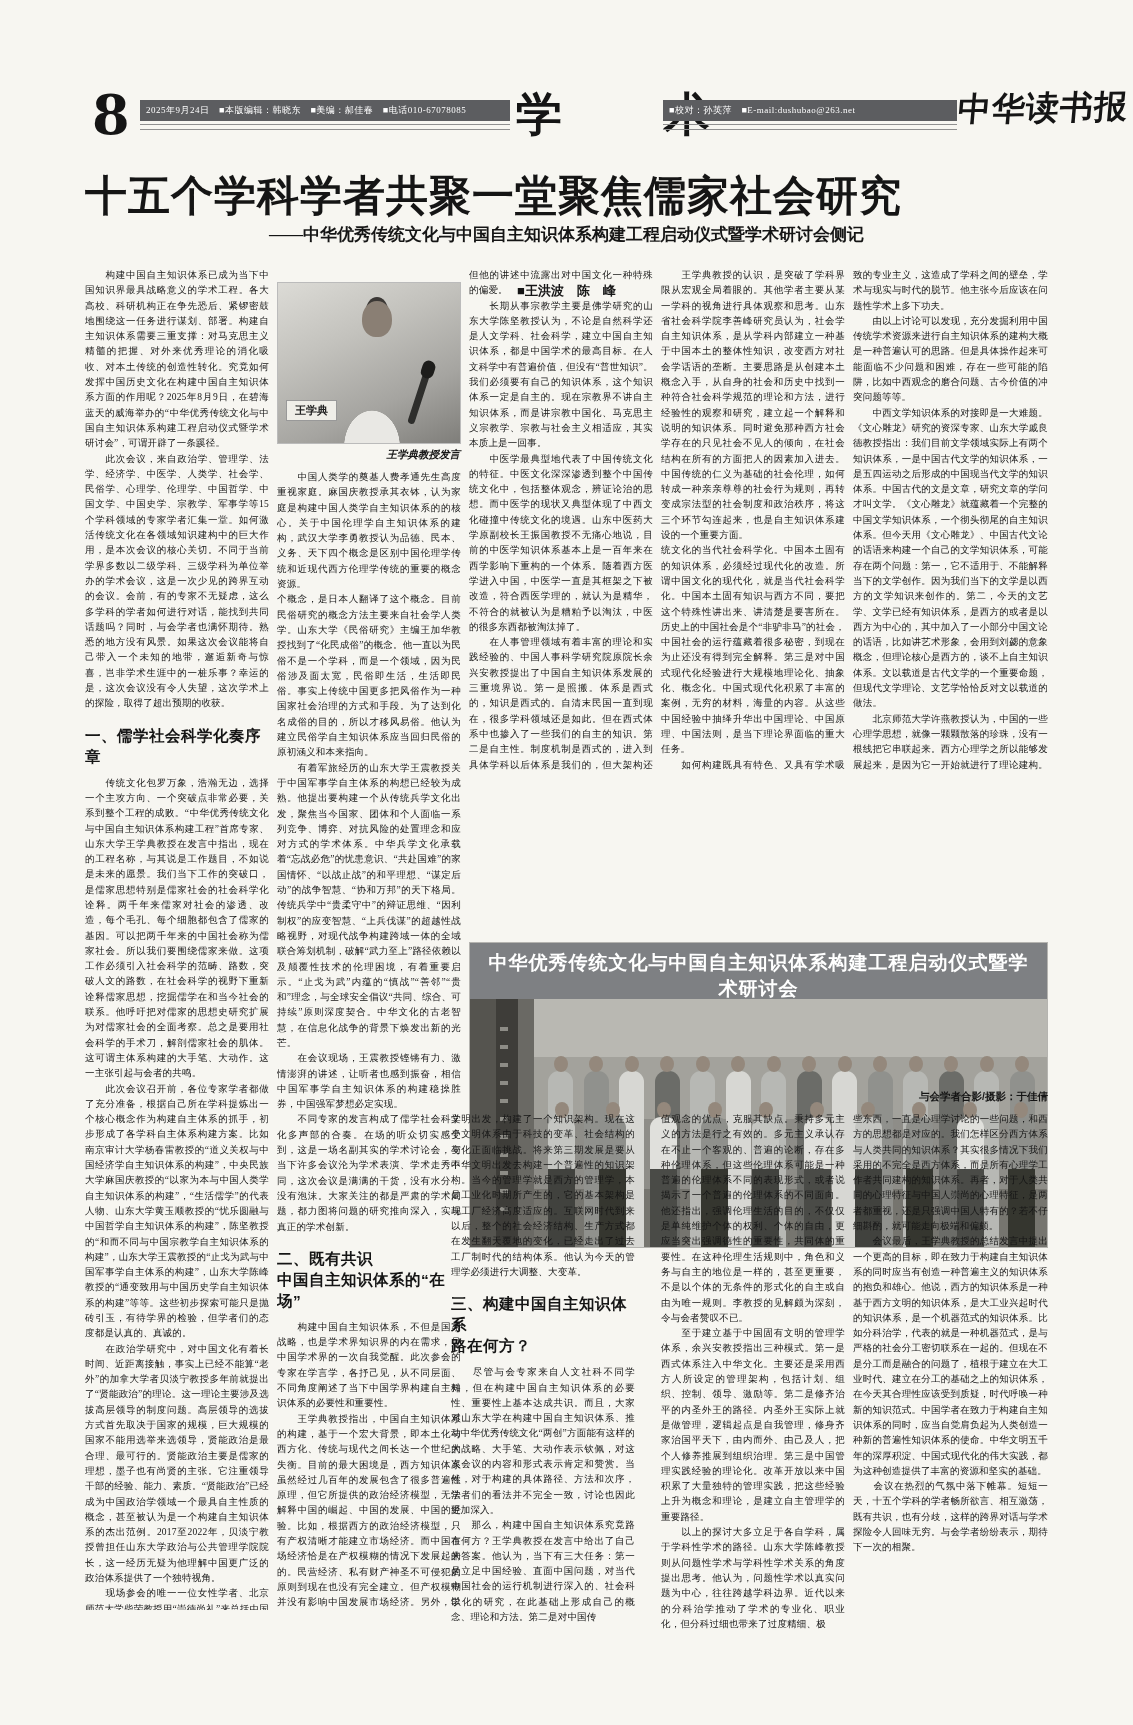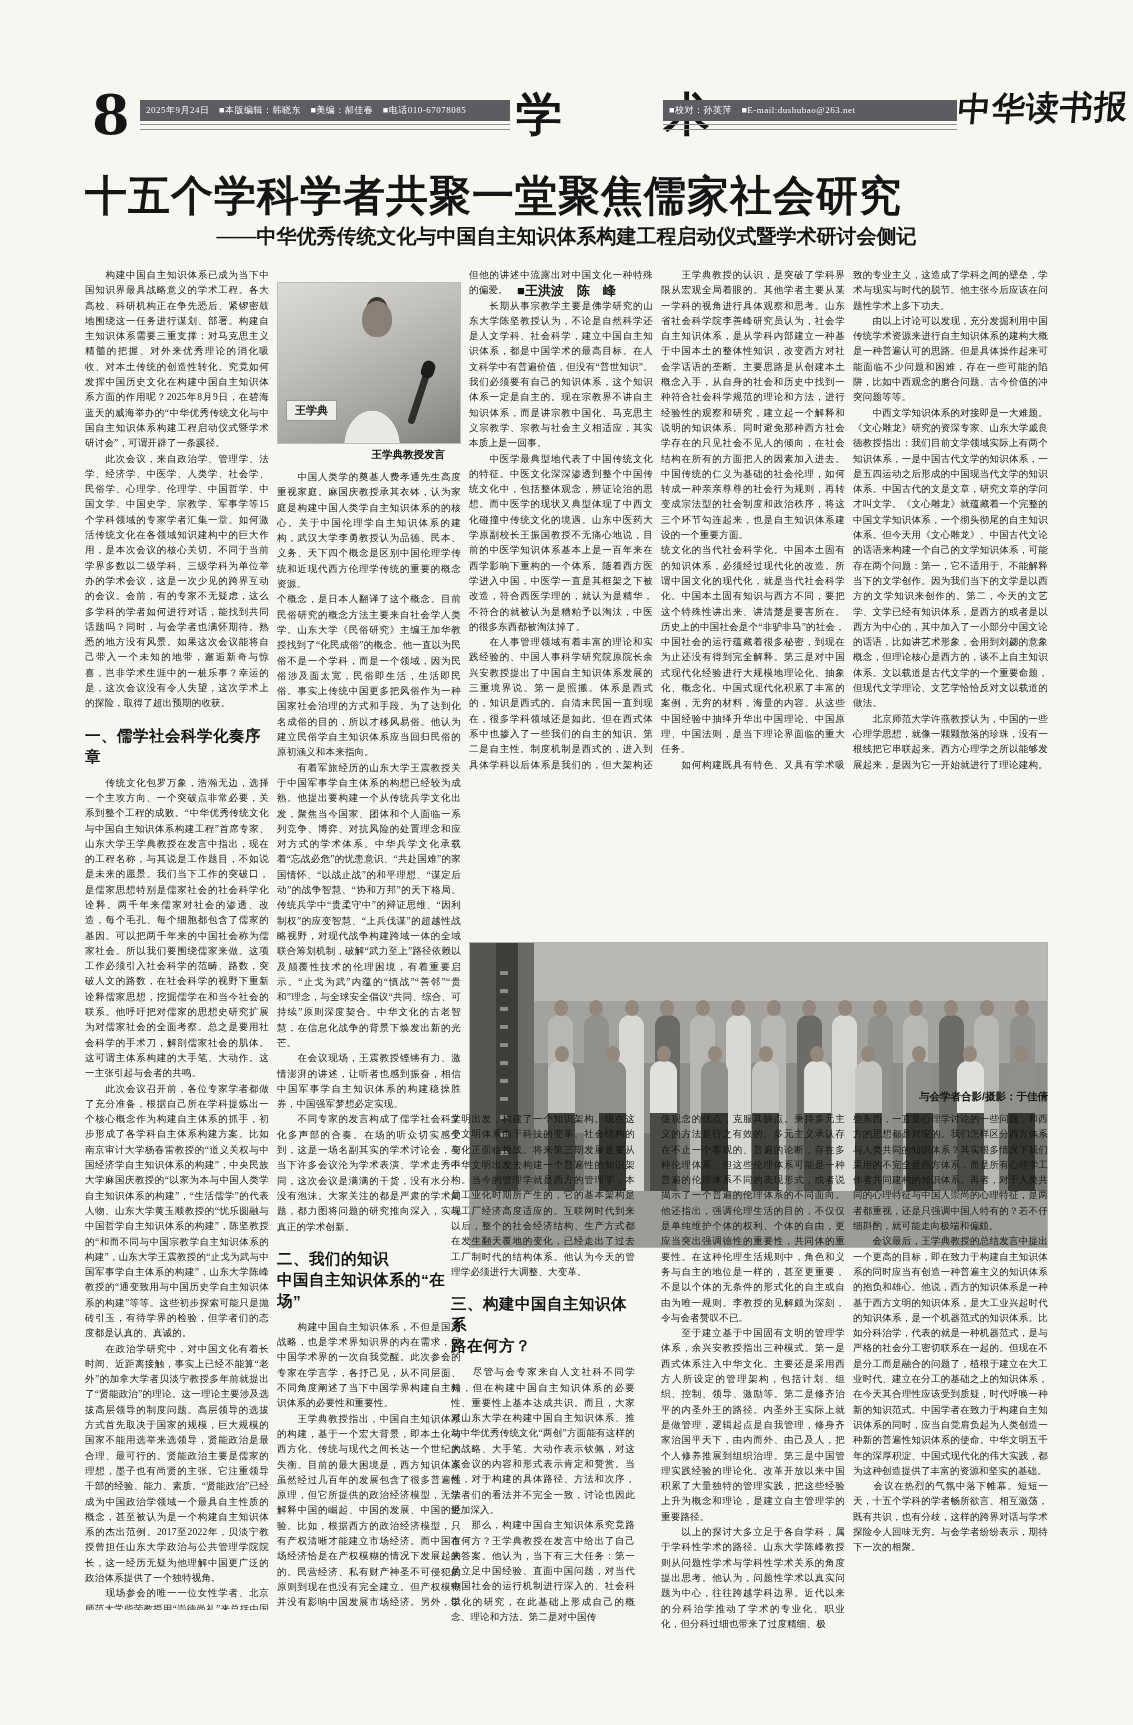--- a/index.html
+++ b/index.html
@@ -13,21 +13,21 @@
             font-size:9px;line-height:21px;height:21px;white-space:nowrap;overflow:hidden;
             padding:0 6px;letter-spacing:.5px;box-sizing:border-box;}
   .dbl-rule{height:4px;border-top:1px solid #8f8f8f;border-bottom:1px solid #8f8f8f;}
   .section-title{font-size:46px;font-weight:bold;font-family:"DejaVu Serif","Liberation Serif",serif;
                  letter-spacing:28px;white-space:nowrap;}
   .masthead{font-size:33px;font-weight:900;font-family:"DejaVu Serif",serif;
             transform:skewX(-6deg) rotate(-1deg);letter-spacing:1px;white-space:nowrap;}
   
   .main-title{width:963px;font-size:42px;font-weight:900;letter-spacing:1px;
               font-family:"Liberation Serif","DejaVu Serif",serif;white-space:nowrap;}
-  .sub-title{width:963px;text-align:center;font-size:20px;font-weight:bold;white-space:nowrap;}
+  .sub-title{width:963px;text-align:center;font-size:17px;font-weight:bold;white-space:nowrap;}
   .byline{width:963px;text-align:center;font-size:13px;font-weight:bold;}
   
   .col{overflow:hidden;}
   .col p.para{margin:0;font-size:9.5px;line-height:15.3px;text-align:justify;
               text-justify:inter-character;letter-spacing:.2px;}
   .col p.sec-h{margin:13px 0 9px 0;font-size:15.5px;line-height:21px;font-weight:bold;
                font-family:"Liberation Sans","DejaVu Sans",sans-serif;white-space:pre-line;
                letter-spacing:.5px;}
   
   .photo1{background:linear-gradient(155deg,#dcdbd6 0%,#c3c2bd 35%,#a5a4a0 70%,#7f7e7a 100%);
@@ -97,28 +97,28 @@
       <p class="para">　　在政治学研究中，对中国文化有着长时间、近距离接触，事实上已经不能算“老外”的加拿大学者贝淡宁教授多年前就提出了“贤能政治”的理论。这一理论主要涉及选拔高层领导的制度问题。高层领导的选拔方式首先取决于国家的规模，巨大规模的国家不能用选举来选领导，贤能政治是最合理、最可行的。贤能政治主要是儒家的理想，墨子也有尚贤的主张。它注重领导干部的经验、能力、素质。“贤能政治”已经成为中国政治学领域一个最具自主性质的概念，甚至被认为是一个构建自主知识体系的杰出范例。2017至2022年，贝淡宁教授曾担任山东大学政治与公共管理学院院长，这一经历无疑为他理解中国更广泛的政治体系提供了一个独特视角。</p>
       <p class="para">　　现场参会的唯一一位女性学者、北京师范大学柴荣教授用“崇德尚礼”来总括中国传统法学思想。她认为，自古以来形成的在世界法制史上非常独树一帜的中华法系，积淀了深厚的法律文化。只有传承中华优秀文化，立足我们的实际，才能真正构建自主知识体系，而不是西方近代以来产生的表面化的概念式的法学知识体系。中国传统法学思想的核心可以归纳为崇德尚礼，以民本德治仁爱为根本立国经世。具体包括三个方面：第一是以德为先的官制，第二在法律上保护弱势群体，第三是重和谐和重教化的多元纠纷解决方式。由此以崇德尚礼思想为主，构建形成法治文明。</p>
     </div>
 
   <div class="abs photo1" style="left:277px;top:282px;width:184px;height:162px;">
     <div class="fig"></div>
     <div class="head"></div>
     <div class="mic"></div>
     <div class="nameplate">王学典</div>
   </div>
-  <div class="abs photo-cap" style="left:261px;top:448px;width:184px;">王学典教授发言</div>
+  <div class="abs photo-cap" style="left:276px;top:448px;width:184px;font-style:italic;">王学典教授发言</div>
   <div class="abs col" style="left:277px;top:470px;width:184px;height:1140px;">
       <p class="para">　　中国人类学的奠基人费孝通先生高度重视家庭。麻国庆教授承其衣钵，认为家庭是构建中国人类学自主知识体系的的核心。关于中国伦理学自主知识体系的建构，武汉大学李勇教授认为品德、民本、义务、天下四个概念是区别中国伦理学传统和近现代西方伦理学传统的重要的概念资源。</p>
       <p class="para">个概念，是日本人翻译了这个概念。目前民俗研究的概念方法主要来自社会学人类学。山东大学《民俗研究》主编王加华教授找到了“化民成俗”的概念。他一直以为民俗不是一个学科，而是一个领域，因为民俗涉及面太宽，民俗即生活，生活即民俗。事实上传统中国更多把风俗作为一种国家社会治理的方式和手段。为了达到化名成俗的目的，所以才移风易俗。他认为建立民俗学自主知识体系应当回归民俗的原初涵义和本来指向。</p>
       <p class="para">　　有着军旅经历的山东大学王震教授关于中国军事学自主体系的构想已经较为成熟。他提出要构建一个从传统兵学文化出发，聚焦当今国家、团体和个人面临一系列竞争、博弈、对抗风险的处置理念和应对方式的学术体系。中华兵学文化承载着“忘战必危”的忧患意识、“共赴国难”的家国情怀、“以战止战”的和平理想、“谋定后动”的战争智慧、“协和万邦”的天下格局。传统兵学中“贵柔守中”的辩证思维、“因利制权”的应变智慧、“上兵伐谋”的超越性战略视野，对现代战争构建跨域一体的全域联合筹划机制，破解“武力至上”路径依赖以及颠覆性技术的伦理困境，有着重要启示。“止戈为武”内蕴的“慎战”“善邻”“贵和”理念，与全球安全倡议“共同、综合、可持续”原则深度契合。中华文化的古老智慧，在信息化战争的背景下焕发出新的光芒。</p>
       <p class="para">　　在会议现场，王震教授铿锵有力、激情澎湃的讲述，让听者也感到振奋，相信中国军事学自主知识体系的构建稳操胜券，中国强军梦想必定实现。</p>
       <p class="para">　　不同专家的发言构成了儒学社会科学化多声部的合奏。在场的听众切实感受到，这是一场名副其实的学术讨论会，与当下许多会议沦为学术表演、学术走秀不同，这次会议是满满的干货，没有水分，没有泡沫。大家关注的都是严肃的学术问题，都力图将问题的研究推向深入，实现真正的学术创新。</p>
-      <p class="sec-h">二、我们的知识
+      <p class="sec-h">二、既有共识
 中国自主知识体系的“在场”</p>
       <p class="para">　　构建中国自主知识体系，不但是国家战略，也是学术界知识界的内在需求，是中国学术界的一次自我觉醒。此次参会的专家在学言学，各抒己见，从不同层面、不同角度阐述了当下中国学界构建自主知识体系的必要性和重要性。</p>
       <p class="para">　　王学典教授指出，中国自主知识体系的构建，基于一个宏大背景，即本土化与西方化、传统与现代之间长达一个世纪的失衡。目前的最大困境是，西方知识体系虽然经过几百年的发展包含了很多普遍性原理，但它所提供的政治经济模型，无法解释中国的崛起、中国的发展、中国的经验。比如，根据西方的政治经济模型，只有产权清晰才能建立市场经济。而中国市场经济恰是在产权模糊的情况下发展起来的。民营经济、私有财产神圣不可侵犯的原则到现在也没有完全建立。但产权模糊并没有影响中国发展市场经济。另外，以往认为现代化只有在西方宪政框架下才能实现，中国恰是在现有的体制之下、在西方宪政之外实现了现代化。可见，西方提供的政治经济模型无法透彻解释中国的发展、中国的奇迹。我们必须修正已有的模型或建立新的模型。</p>
     </div>
 
   <div class="abs col" style="left:469px;top:268px;width:184px;height:502px;">
       <p class="para">但他的讲述中流露出对中国文化一种特殊的偏爱。</p>
       <p class="para">　　长期从事宗教学主要是佛学研究的山东大学陈坚教授认为，不论是自然科学还是人文学科、社会科学，建立中国自主知识体系，都是中国学术的最高目标。在人文科学中有普遍价值，但没有“普世知识”。我们必须要有自己的知识体系，这个知识体系一定是自主的。现在宗教界不讲自主知识体系，而是讲宗教中国化、马克思主义宗教学、宗教与社会主义相适应，其实本质上是一回事。</p>
       <p class="para">　　中医学最典型地代表了中国传统文化的特征。中医文化深深渗透到整个中国传统文化中，包括整体观念，辨证论治的思想。而中医学的现状又典型体现了中西文化碰撞中传统文化的境遇。山东中医药大学原副校长王振国教授不无痛心地说，目前的中医学知识体系基本上是一百年来在西学影响下重构的一个体系。随着西方医学进入中国，中医学一直是其框架之下被改造，符合西医学理的，就认为是精华，不符合的就被认为是糟粕予以淘汰，中医的很多东西都被淘汰掉了。</p>
       <p class="para">　　在人事管理领域有着丰富的理论和实践经验的、中国人事科学研究院原院长余兴安教授提出了中国自主知识体系发展的三重境界说。第一是照搬。体系是西式的，知识是西式的。自清末民国一直到现在，很多学科领域还是如此。但在西式体系中也掺入了一些我们的自主的知识。第二是自主性。制度机制是西式的，进入到具体学科以后体系是我们的，但大架构还是西式。最终完全变成我们的体系、我们的知识。第三期发展是要创造一种普遍性的知识体系。西方人从他们的</p>
@@ -129,20 +129,24 @@
       <p class="para">　　如何构建既具有特色、又具有学术吸引力和普遍性的中国伦理学自主知识体系呢？李勇教授认为，必须妥善处理中国伦理传统和现代伦理传统之间的张力，要与现代的价值观念进行互动，吸收现代价</p>
     </div>
   <div class="abs col" style="left:853px;top:268px;width:195px;height:502px;">
       <p class="para">致的专业主义，这造成了学科之间的壁垒，学术与现实与时代的脱节。他主张今后应该在问题性学术上多下功夫。</p>
       <p class="para">　　由以上讨论可以发现，充分发掘利用中国传统学术资源来进行自主知识体系的建构大概是一种普遍认可的思路。但是具体操作起来可能面临不少问题和困难，存在一些可能的陷阱，比如中西观念的磨合问题、古今价值的冲突问题等等。</p>
       <p class="para">　　中西文学知识体系的对接即是一大难题。《文心雕龙》研究的资深专家、山东大学戚良德教授指出：我们目前文学领域实际上有两个知识体系，一是中国古代文学的知识体系，一是五四运动之后形成的中国现当代文学的知识体系。中国古代的文是文章，研究文章的学问才叫文学。《文心雕龙》就蕴藏着一个完整的中国文学知识体系，一个彻头彻尾的自主知识体系。但今天用《文心雕龙》、中国古代文论的话语来构建一个自己的文学知识体系，可能存在两个问题：第一，它不适用于、不能解释当下的文学创作。因为我们当下的文学是以西方的文学知识来创作的。第二，今天的文艺学、文学已经有知识体系，是西方的或者是以西方为中心的，其中加入了一小部分中国文论的话语，比如讲艺术形象，会用到刘勰的意象概念，但理论核心是西方的，谈不上自主知识体系。文以载道是古代文学的一个重要命题，但现代文学理论、文艺学恰恰反对文以载道的做法。</p>
       <p class="para">　　北京师范大学许燕教授认为，中国的一些心理学思想，就像一颗颗散落的珍珠，没有一根线把它串联起来。西方心理学之所以能够发展起来，是因为它一开始就进行了理论建构。儒家的性善论等一</p>
     </div>
 
   <div class="abs gp" style="left:469px;top:780px;width:579px;height:306px;">
+    <div class="gp-banner">
+      <div class="t">中华优秀传统文化与中国自主知识体系构建工程启动仪式暨学术研讨会</div>
+      <div class="d">2025.08.09</div>
+    </div>
     <div class="gp-photo">
       <div class="gp-row row-back">
         <div class="person"></div>
         <div class="person"></div>
         <div class="person"></div>
         <div class="person"></div>
         <div class="person"></div>
         <div class="person"></div>
         <div class="person"></div>
         <div class="person"></div>

